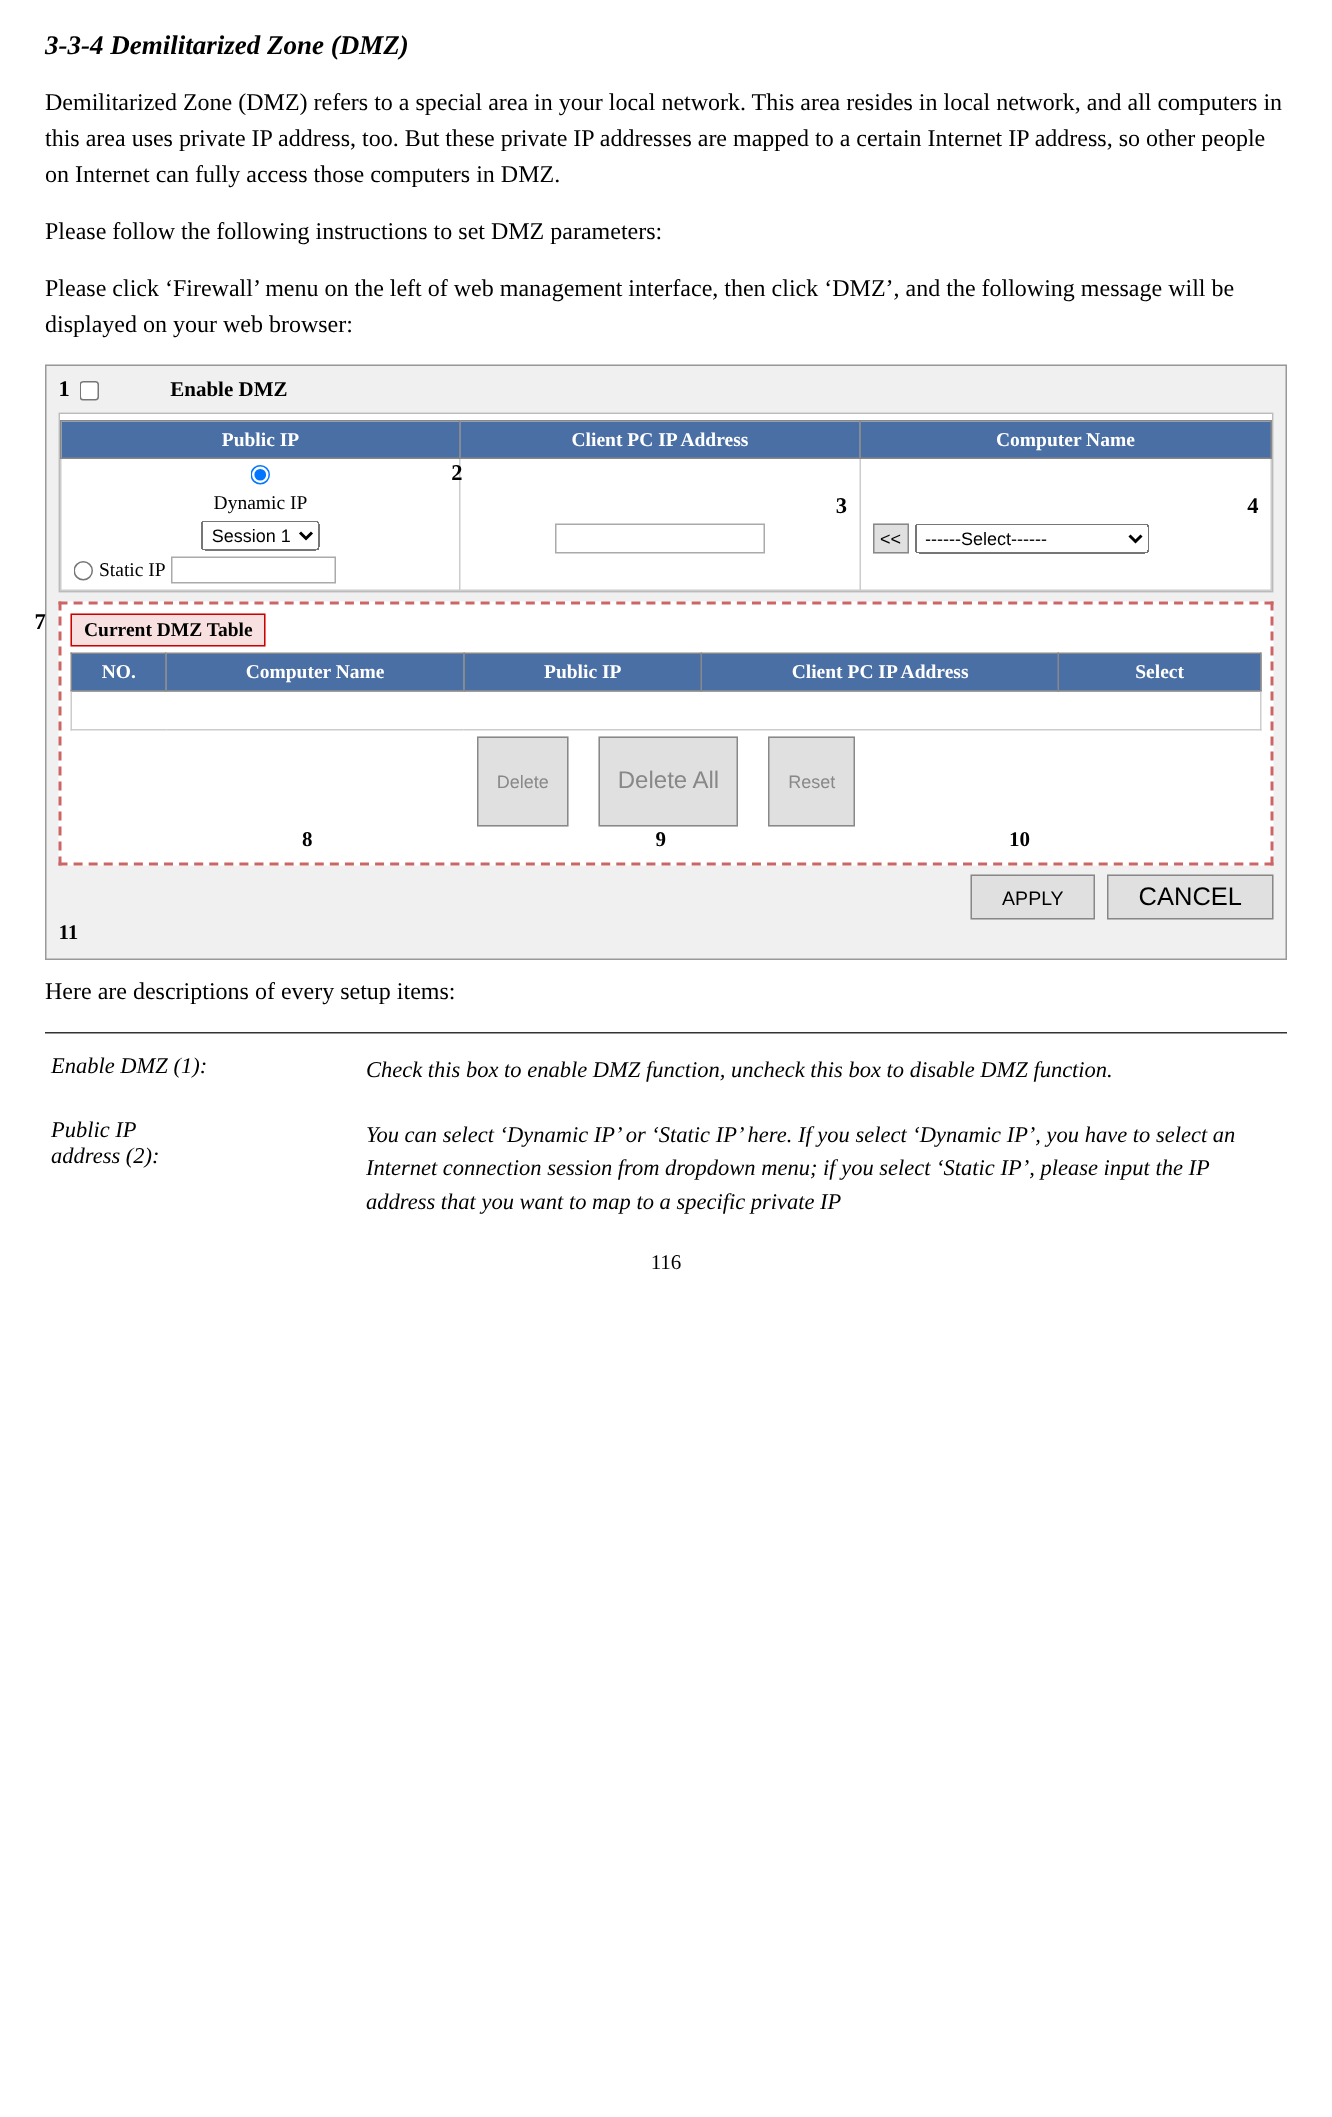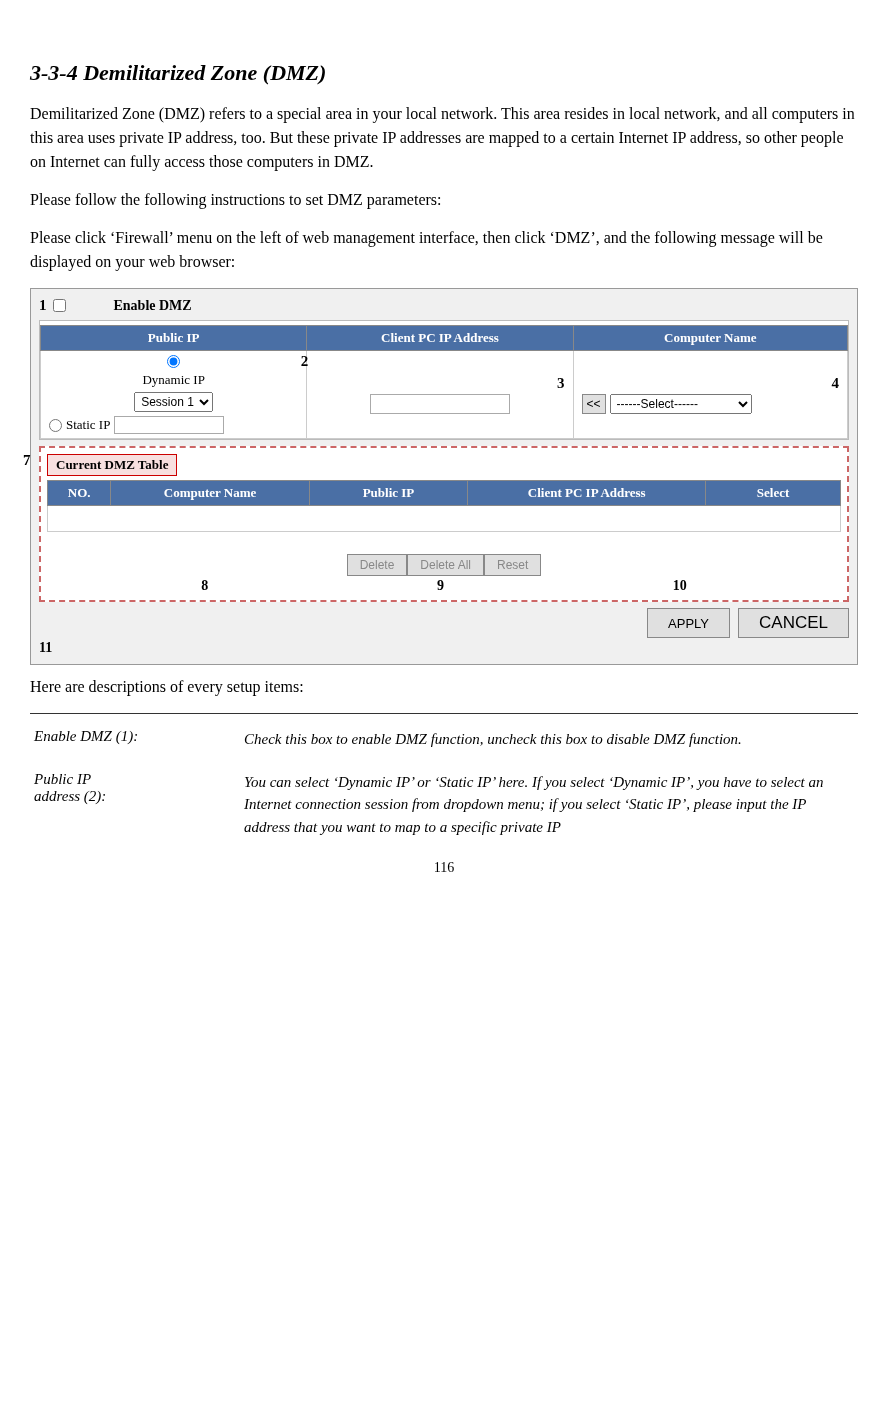--- a/index.html
+++ b/index.html
@@ -5,25 +5,24 @@
     * { box-sizing: border-box; margin: 0; padding: 0; }
     body {
       font-family: Times New Roman, serif;
       font-size: 16px;
       background: #fff;
       color: #000;
       width: 888px;
       padding: 20px 30px;
     }
     h1 {
-      font-size: 22px;
+      font-size: 18px;
       font-weight: bold;
       font-style: italic;
       margin-bottom: 16px;
-      margin-top: 40px;
     }
     p {
       margin-bottom: 14px;
       line-height: 1.5;
     }
   </style>
 </head>
 <body>
 
 <h1>3-3-4 Demilitarized Zone (DMZ)</h1>
@@ -78,21 +77,21 @@
           <td style="border:1px solid #ccc; padding:4px 8px; vertical-align:middle; text-align:center;">
             
             <span style="display:block; font-size:15px; font-weight:bold; text-align:right; margin-bottom:2px;">3</span>
             <input type="text" style="border: 1px solid rgb(170, 170, 170); padding: 2px 4px; width: 140px; font-size: 12px;">
           </td>
           <td style="border:1px solid #ccc; padding:4px 8px; vertical-align:middle;">
 
             <span style="display:block; font-size:15px; font-weight:bold; text-align:right; margin-bottom:2px;">4</span>
             <div style="display:flex; align-items:center; gap:4px;">
               <button style="font-size:12px; padding:2px 4px; background:#e0e0e0; border:1px solid #888; cursor:pointer;">&lt;&lt;</button>
-              <select style="font-size:12px; padding:1px 2px; width:142px;">
+              <select style="font-size:12px; padding:1px 2px; width:156px;">
                 <option>------Select------</option>
               </select>
             </div>
           </td>
         </tr>
       </tbody>
     </table>
   </div>
 
   <div style="border:2px dashed #cc6666; margin-top:6px; padding:6px; background:#fff; position:relative;">
@@ -112,23 +111,23 @@
         </tr>
       </thead>
       <tbody>
         <tr>
           <td colspan="5" style="border:1px solid #ccc; height:26px;"></td>
         </tr>
       </tbody>
     </table>
 
     <div style="position:relative;">
-      <div style="display:flex; justify-content:center; gap:0; margin-top:22px;">
+      <div style="display:flex; justify-content:center; gap:20px; margin-top:4px;">
         <button style="font-size:12px; padding:3px 12px; border:1px solid #888; background:#e0e0e0; cursor:pointer; color:#888;">Delete</button>
-        <button style="font-size:12px; padding:3px 12px; border:1px solid #888; background:#e0e0e0; cursor:pointer; color:#888;">Delete All</button>
+        <button style="font-size:16px; padding:20px 12px; border:1px solid #888; background:#e0e0e0; cursor:pointer; color:#888;">Delete All</button>
         <button style="font-size:12px; padding:3px 12px; border:1px solid #888; background:#e0e0e0; cursor:pointer; color:#888;">Reset</button>
       </div>
       <div style="display:flex; justify-content:space-around; padding: 2px 40px 0 40px;">
         <span style="font-size:14px; font-weight:bold;">8</span>
         <span style="font-size:14px; font-weight:bold;">9</span>
         <span style="font-size:14px; font-weight:bold;">10</span>
       </div>
     </div>
   </div>
 

